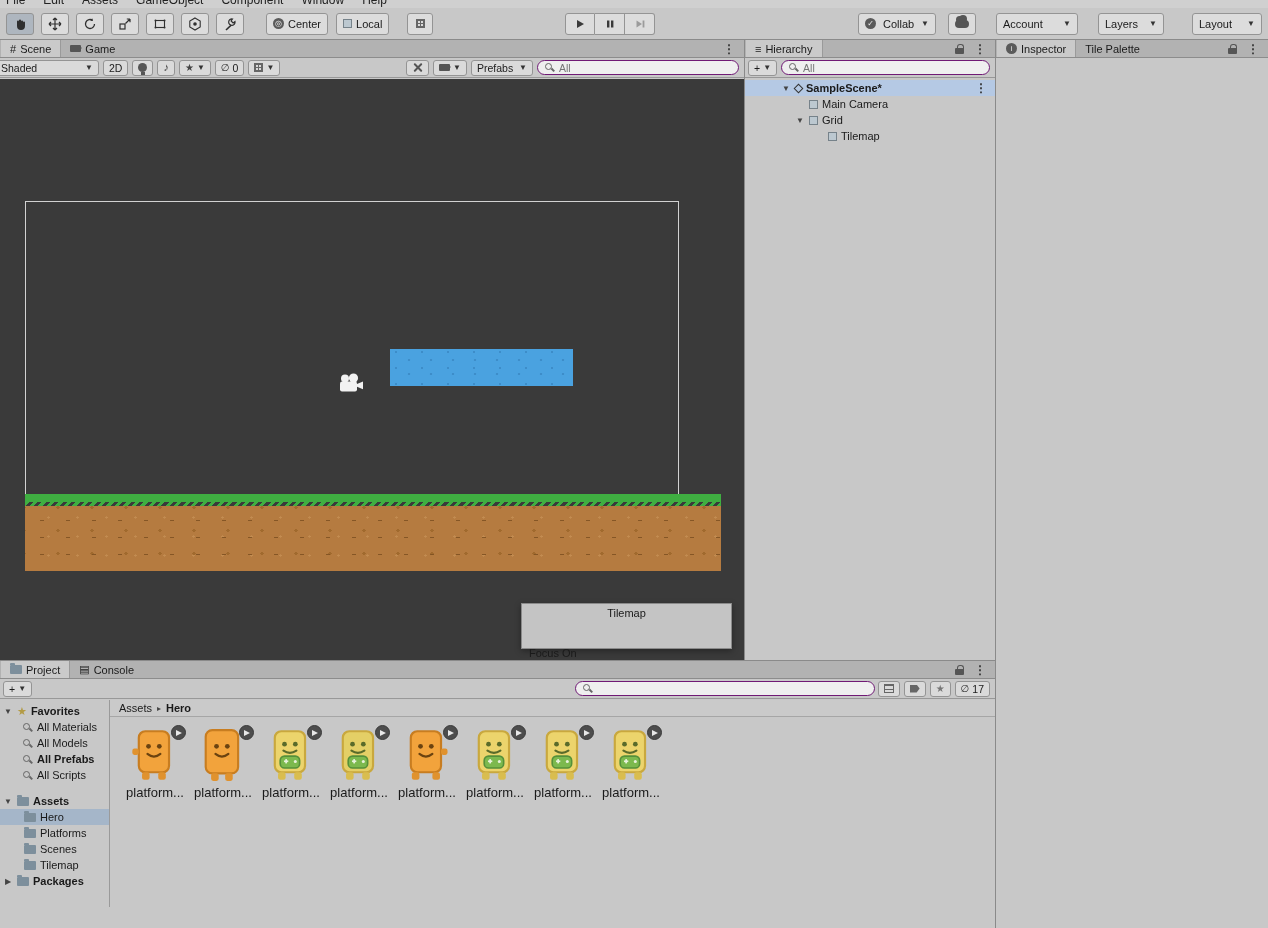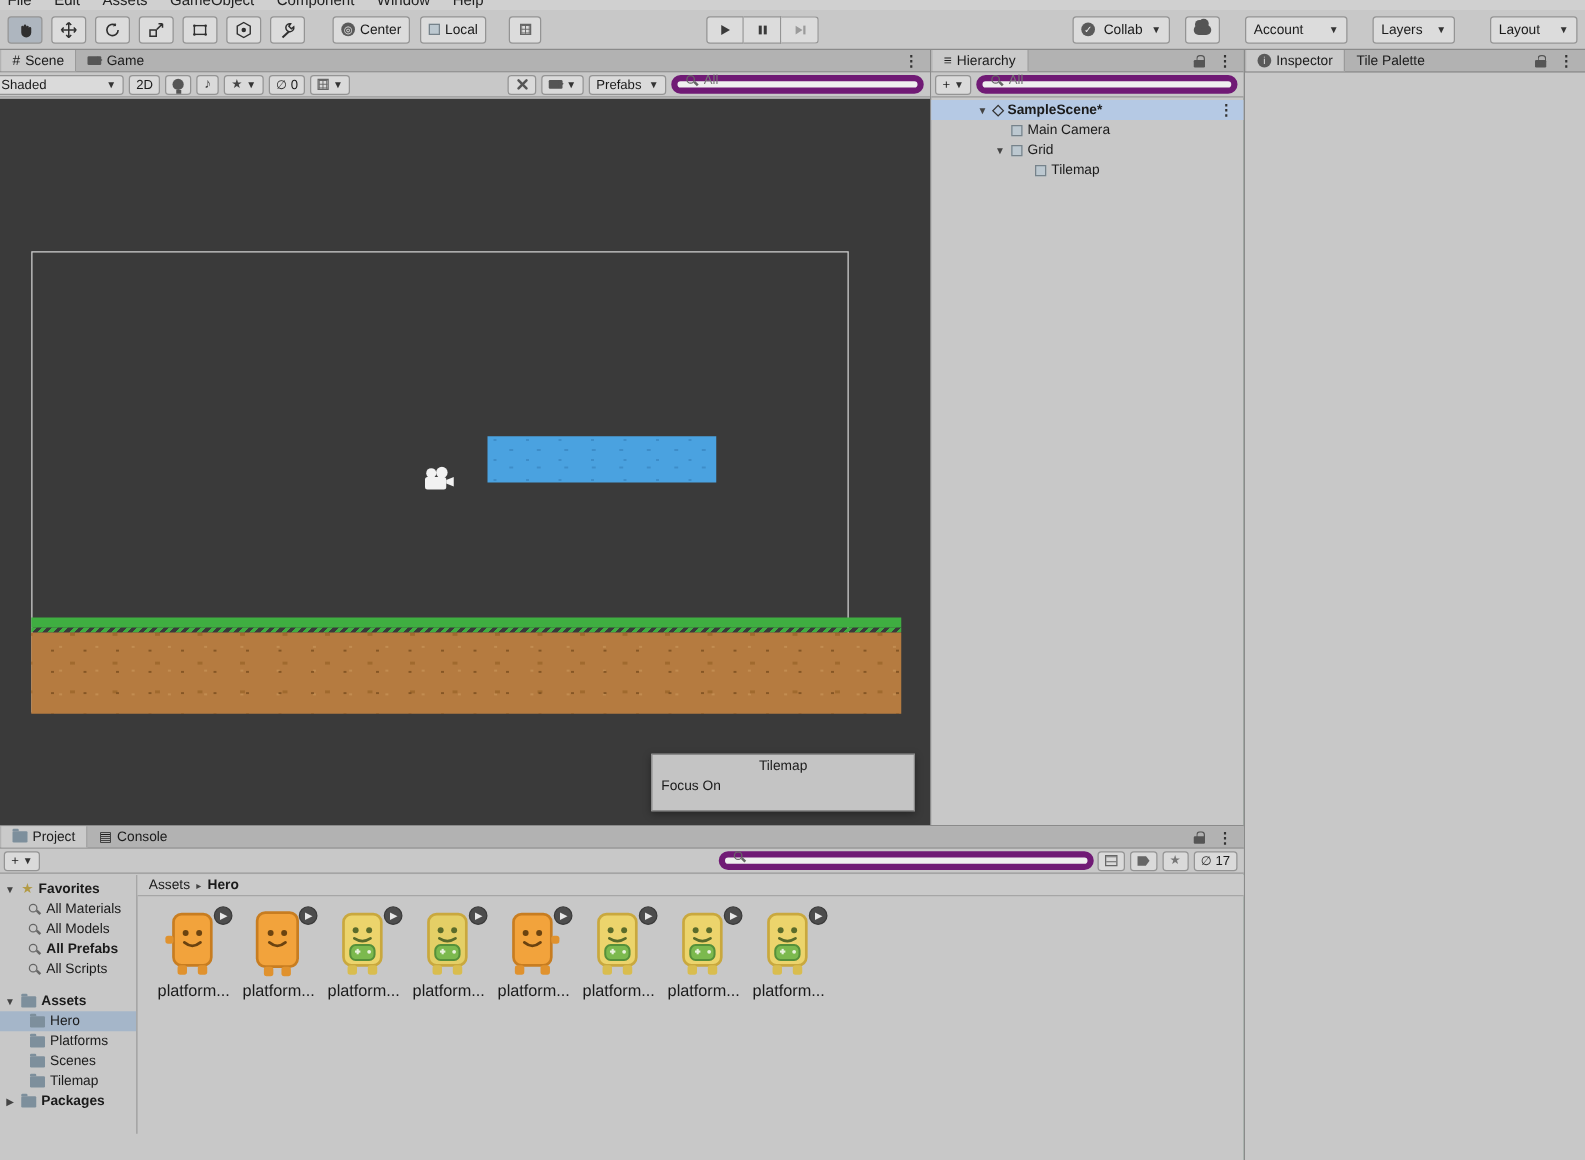--- a/index.html
+++ b/index.html
@@ -71,21 +71,21 @@
   
   .tabbar{height:18px;background:#b2b2b2;border-bottom:1px solid #8c8c8c;display:flex;align-items:stretch;padding-left:1px;}
   .ptab{display:flex;align-items:center;gap:4px;padding:0 9px;font-size:11px;color:#1a1a1a;}
   .ptab.active{background:#cacaca;border-right:1px solid #9a9a9a;font-weight:bold;}
   .ptab.plain{font-weight:normal;}
   .tab-right{margin-left:auto;display:flex;align-items:center;gap:6px;padding-right:5px;}
   .mini-toolbar{height:20px;border-bottom:1px solid #989898;display:flex;align-items:center;gap:4px;
                 padding:0 3px;background:#c8c8c8;position:relative;}
   .sbtn{height:16px;border:1px solid #949494;background:#dadada;border-radius:3px;display:flex;
         align-items:center;gap:3px;padding:0 5px;font-size:10.5px;}
-  .search{display:flex;align-items:flex-end;background:#efefef;border:5px solid #701a75;border-radius:9px;
+  .search{display:flex;align-items:center;background:#efefef;border:1px solid #701a75;border-radius:9px;
           height:15px;padding:0 6px;gap:4px;}
   .search input{border:none;background:transparent;outline:none;font-size:10.5px;width:100%;
                 font-family:"Liberation Sans",sans-serif;color:#333;}
   .row{height:16px;display:flex;align-items:center;gap:4px;font-size:11px;white-space:nowrap;}
 
   
   .scene-panel{position:absolute;left:0;top:40px;width:744px;height:620px;background:#c8c8c8;}
   .scene-view{position:absolute;left:0;top:39px;right:0;bottom:0;background:#3a3a3a;overflow:hidden;}
   .cam-frame{position:absolute;left:25px;top:122px;width:654px;height:369px;border:1px solid #d2d2d2;}
   .ground{position:absolute;left:25px;top:415px;width:696px;height:77px;}
@@ -96,21 +96,21 @@
                          radial-gradient(rgba(158,104,44,.9) 2px,transparent 2.1px),
                          radial-gradient(rgba(205,155,95,.55) 1.5px,transparent 1.6px);
         background-size:26px 17px,34px 23px,29px 19px;background-position:4px 6px,16px 13px,9px 2px;}
   .platform{position:absolute;left:390px;top:270px;width:183px;height:37px;background-color:#4aa2e0;
             background-image:radial-gradient(#3d8dc9 1.6px,transparent 1.7px),radial-gradient(#3d8dc9 1.4px,transparent 1.5px);
             background-size:22px 14px,26px 16px;background-position:8px 4px,19px 11px;}
   .cam-gizmo{position:absolute;left:336px;top:294px;}
   .tm-overlay{position:absolute;left:521px;top:524px;width:211px;height:46px;background:#c4c4c4;
               border:1px solid #8a8a8a;box-shadow:0 2px 6px rgba(0,0,0,.35);}
   .tm-title{height:17px;text-align:center;padding-top:3px;font-size:11px;}
-  .tm-row{display:flex;padding:2px 7px;}
+  .tm-row{display:flex;align-items:center;padding:2px 7px;}
   .tm-dd{margin-left:auto;width:104px;height:16px;background:#d6d6d6;border:1px solid #8f8f8f;
          display:flex;align-items:center;justify-content:space-between;padding:0 5px;font-size:10.5px;margin-top:44px;}
 
   
   .hier{position:absolute;left:744px;top:40px;width:251px;height:620px;background:#c8c8c8;border-left:1px solid #8a8a8a;}
   .hrow-sel{background:#b5c9e4;}
   .hier .row{padding-right:4px;}
 
   
   .rightp{position:absolute;left:995px;top:40px;width:273px;height:888px;background:#c8c8c8;border-left:1px solid #8a8a8a;}

